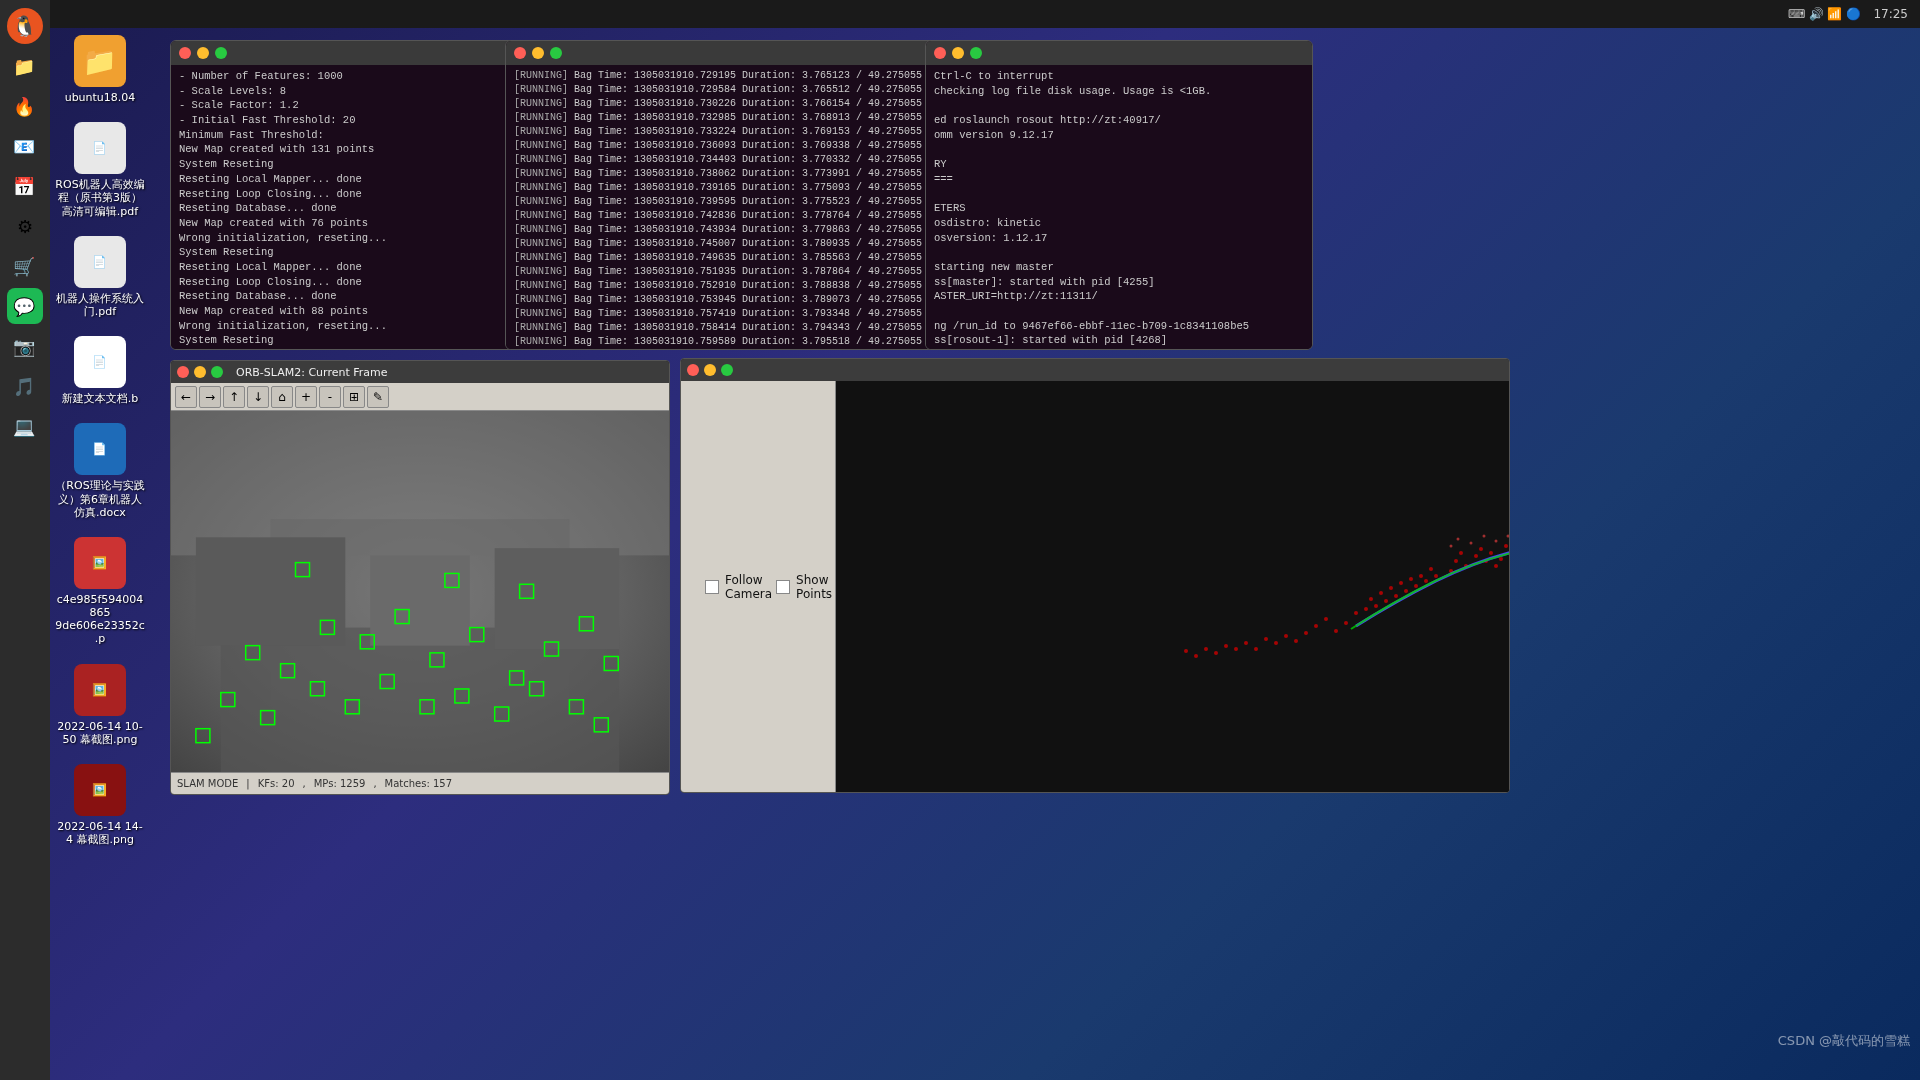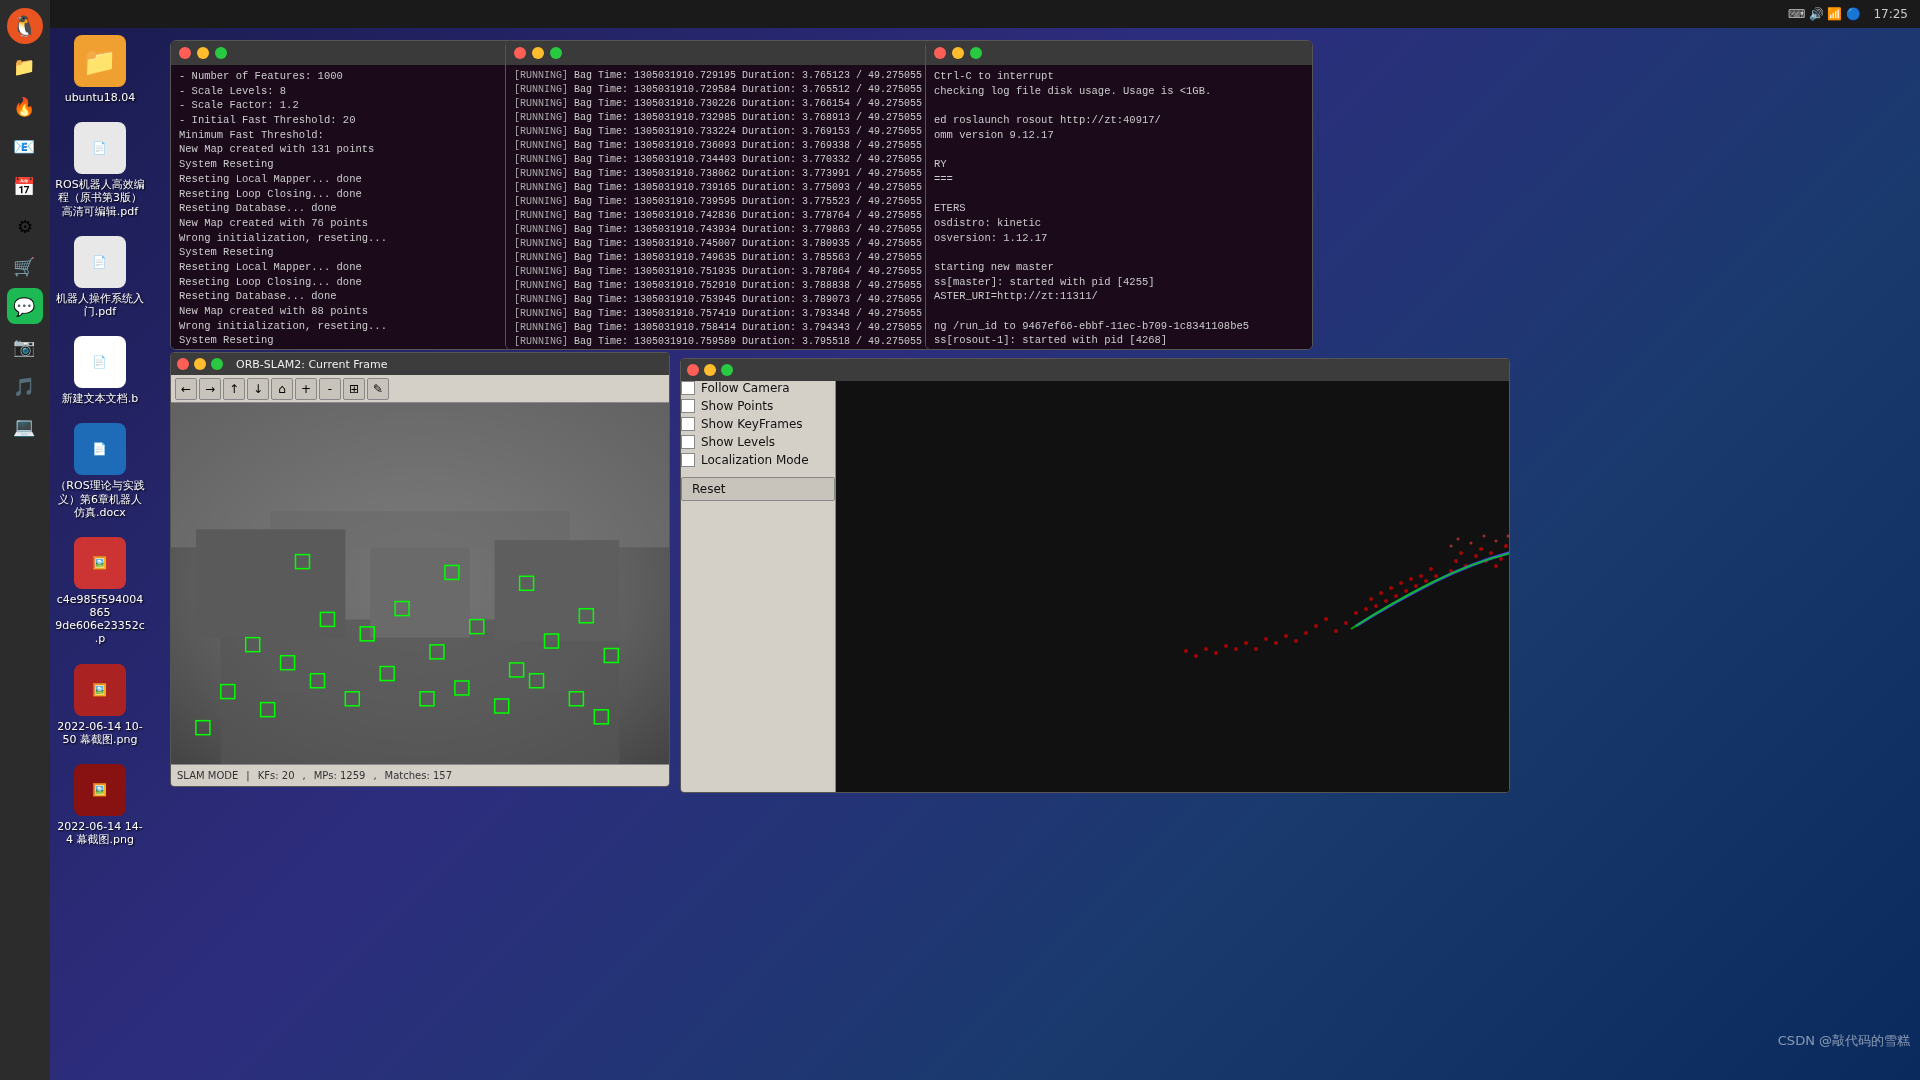--- a/index.html
+++ b/index.html
@@ -172,21 +172,21 @@
       border: 1px solid #555;
       border-radius: 6px;
       overflow: hidden;
       z-index: 20;
     }
 
     
     .orbslam-window {
       position: absolute;
       left: 120px;
-      top: 324px;
+      top: 332px;
       width: 500px;
       height: 435px;
       background: #111;
       border: 1px solid #555;
       border-radius: 4px;
       overflow: hidden;
       z-index: 20;
     }
 
     .orbslam-titlebar {
@@ -269,23 +269,23 @@
     }
 
     .mapviewer-body {
       display: flex;
       height: calc(100% - 22px);
     }
 
     .mapviewer-controls {
       width: 155px;
       background: #d4d0c8;
-      padding: 0;
-      display: flex;
-      flex-direction: column;
+      padding: 24px;
+      display: flex;
+      flex-direction: row;
       gap: 4px;
       border-right: 1px solid #888;
     }
 
     .checkbox-row {
       display: flex;
       align-items: center;
       gap: 6px;
       font-size: 12px;
       color: #111;

